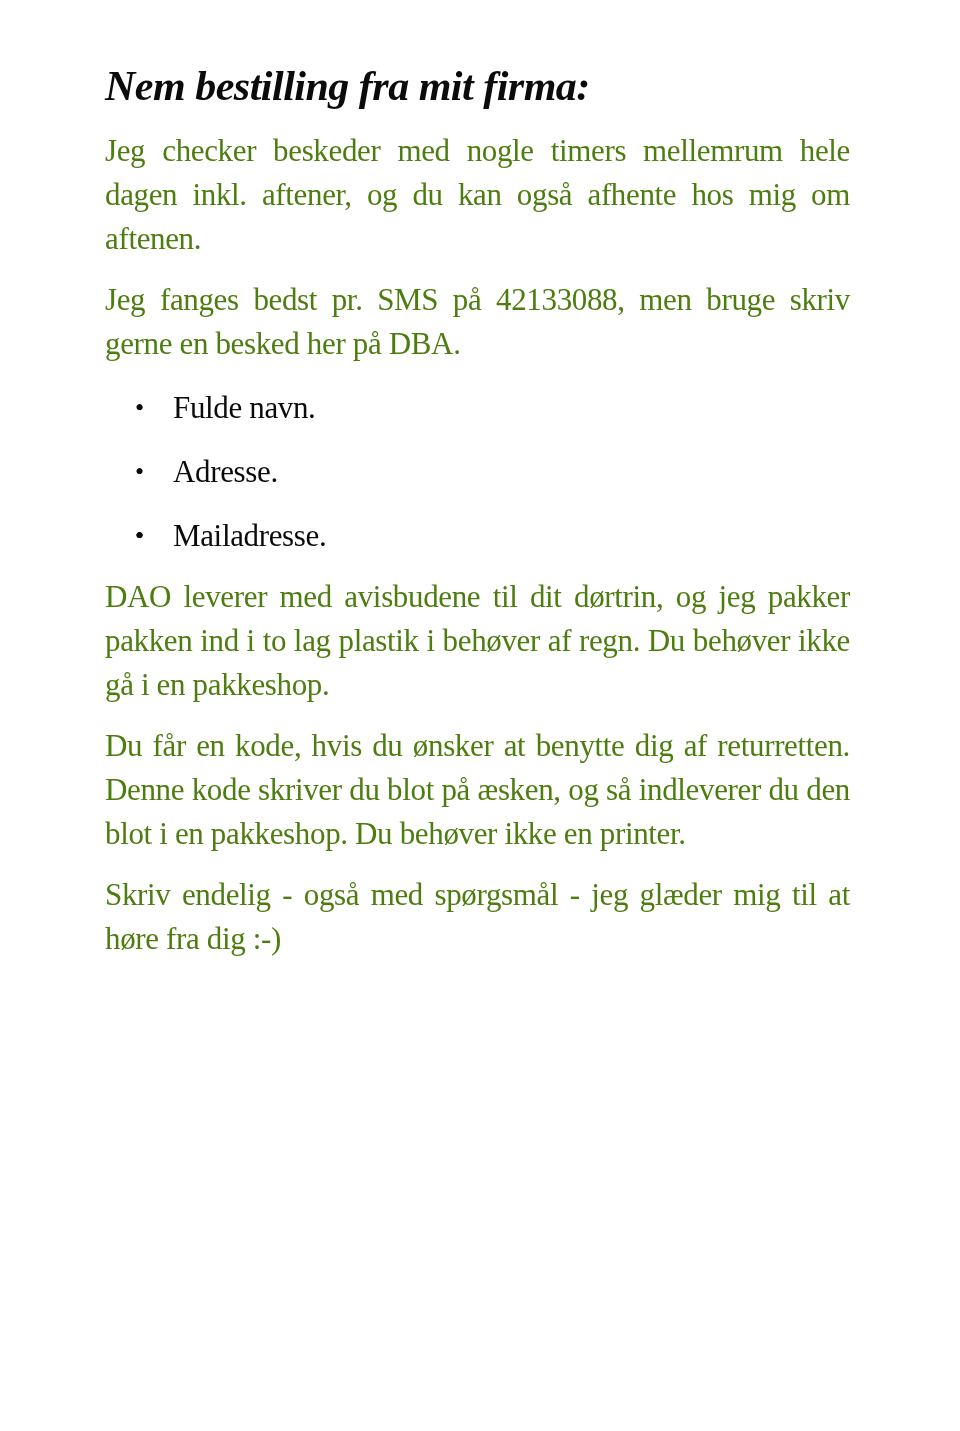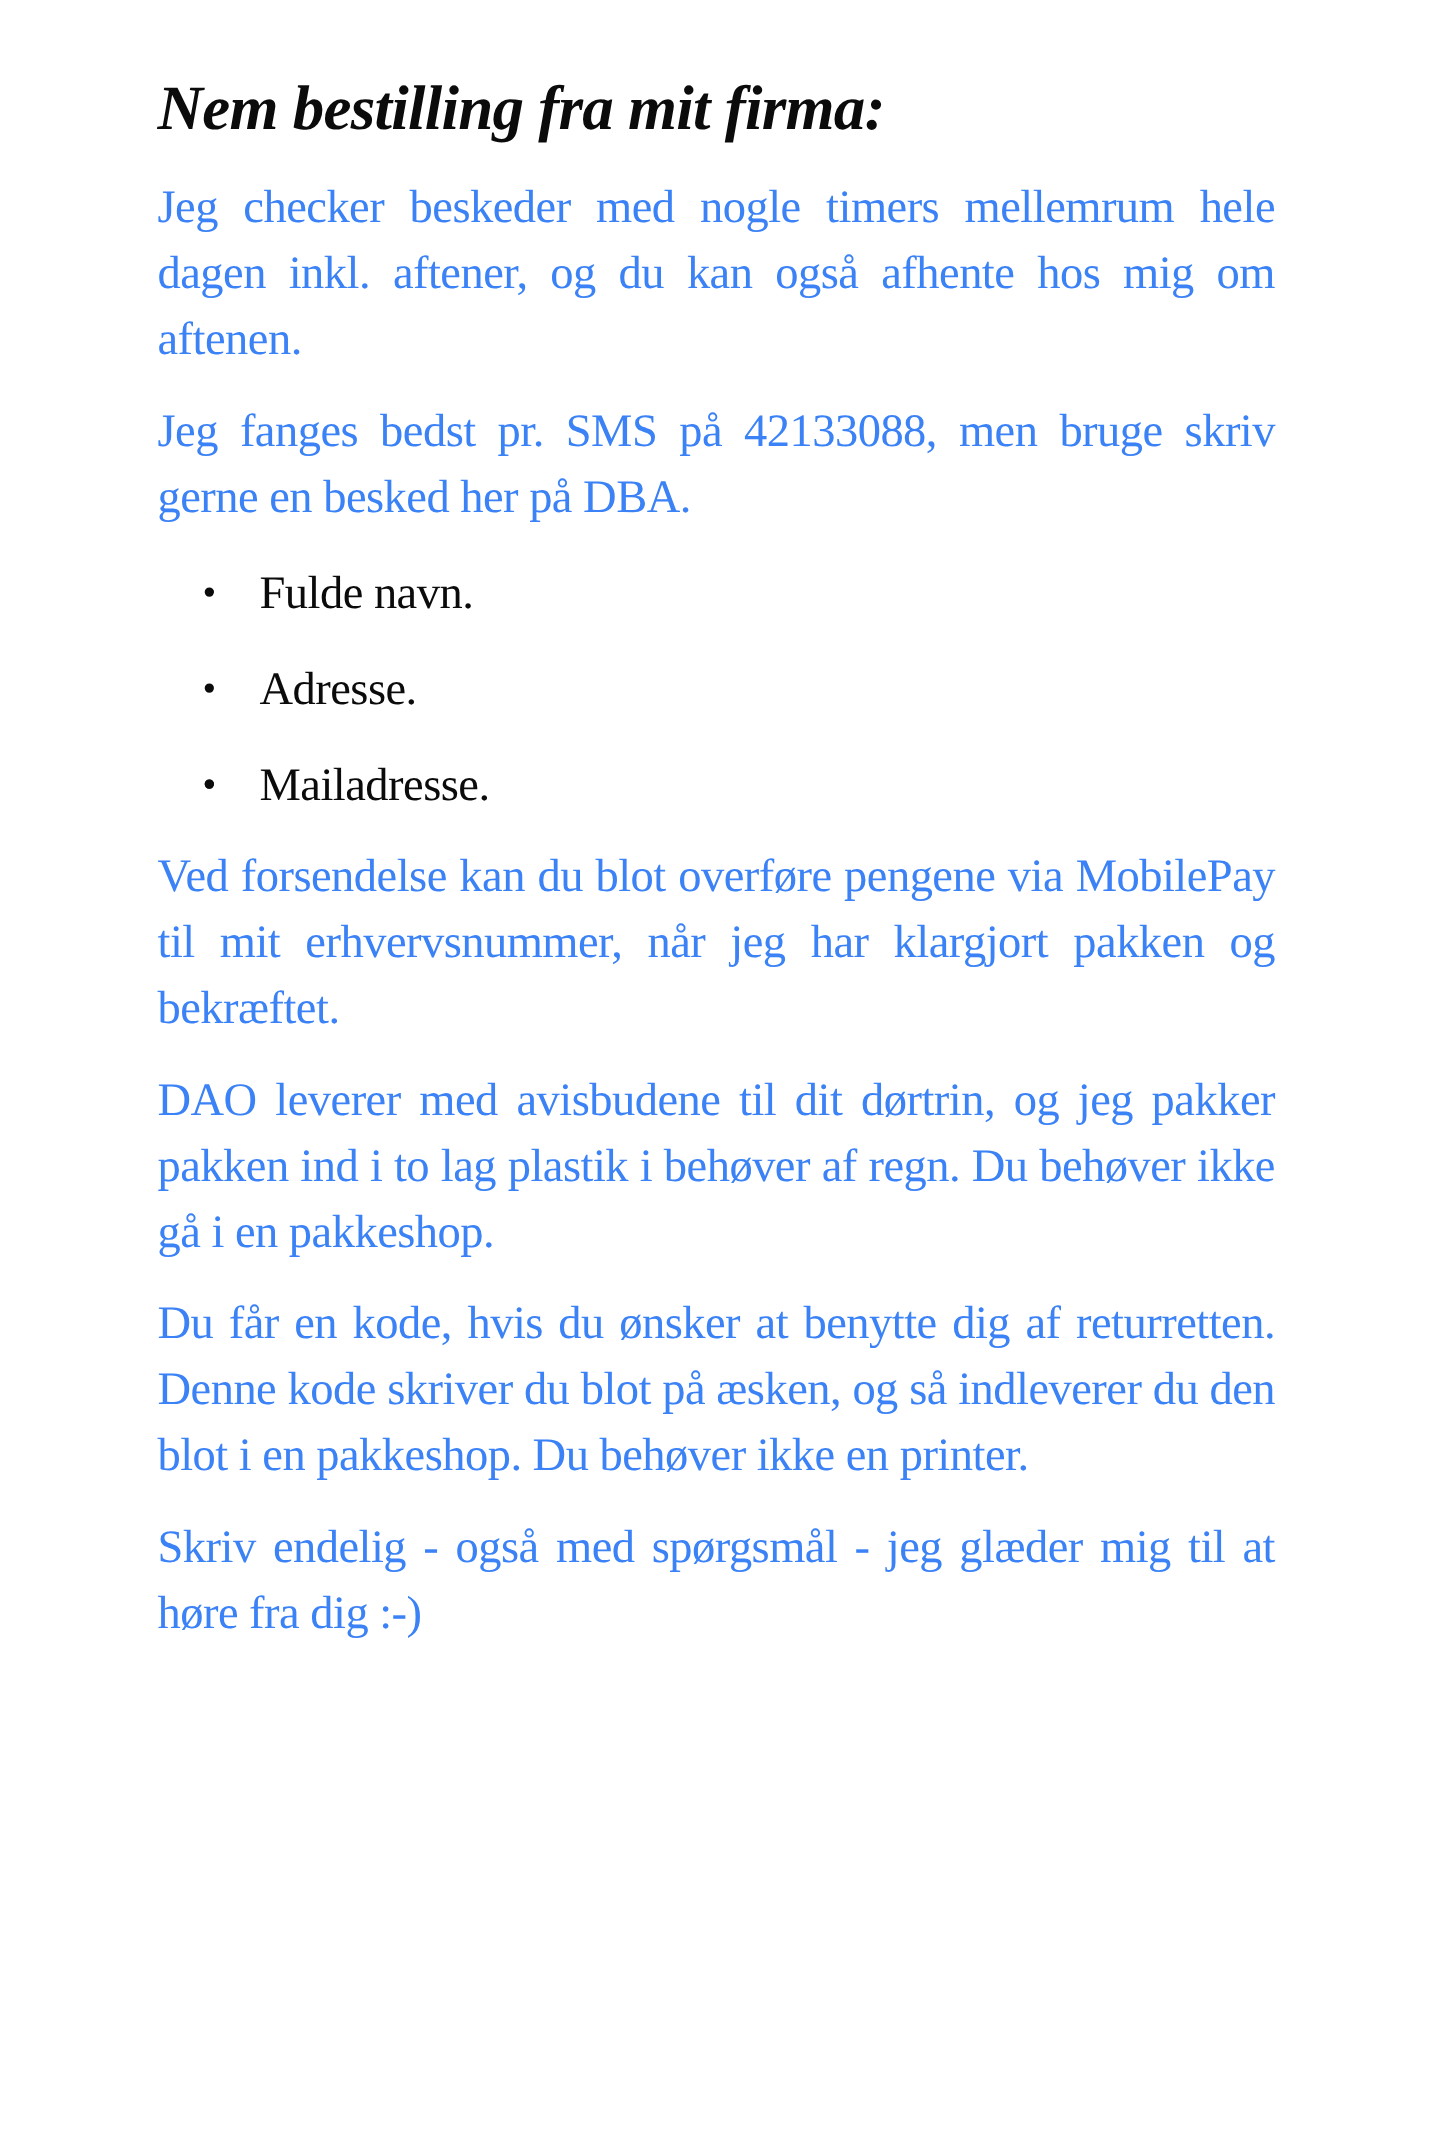--- a/index.html
+++ b/index.html
@@ -7,40 +7,40 @@
     padding: 0;
     background: #ffffff;
   }
   .page {
     position: relative;
     width: 960px;
     height: 1431px;
     background: #ffffff;
     overflow: hidden;
     box-sizing: border-box;
-    padding: 48px 110px 0 105px;
+    padding: 61px 110px 0 105px;
     color: #000000;
     font-family: "Liberation Serif", "DejaVu Serif", serif;
   }
   .doc-title {
     font-size: 42px;
     font-weight: 700;
     font-style: italic;
     line-height: 50px;
     letter-spacing: -0.5px;
     margin: 0 0 18px 0;
     color: #0b0b0b;
   }
   .para {
     font-size: 31px;
     line-height: 44px;
     letter-spacing: -0.35px;
     text-align: justify;
     margin: 0 0 17px 0;
-    color: #3b82f6;
+    color: #4d7c0f;
   }
   .bullet-list {
     margin: 0 0 17px 0;
     padding: 0;
   }
   .bullet-item {
     position: relative;
     padding-left: 68px;
     font-size: 31px;
     line-height: 44px;
@@ -96,21 +96,20 @@
       <span class="bullet-dot">•</span>
     </div>
 
     <div class="bullet-item">
       <span class="bullet-dot">•</span>
       <span>Mailadresse.</span>
     </div>
 
   </div>
 
-  <p class="para">Ved forsendelse kan du blot overføre pengene via MobilePay til mit erhvervsnummer, når jeg har klargjort pakken og bekræftet.</p>
 
   <p class="para">DAO leverer med avisbudene til dit dørtrin, og jeg pakker pakken ind i to lag plastik i behøver af regn. Du behøver ikke gå i en pakkeshop.</p>
 
   <p class="para">Du får en kode, hvis du ønsker at benytte dig af returretten. Denne kode skriver du blot på æsken, og så indleverer du den blot i en pakkeshop. Du behøver ikke en printer.</p>
 
   <p class="para">Skriv endelig - også med spørgsmål - jeg glæder mig til at høre fra dig :-)</p>
 
 </div>
 
 </body></html>

